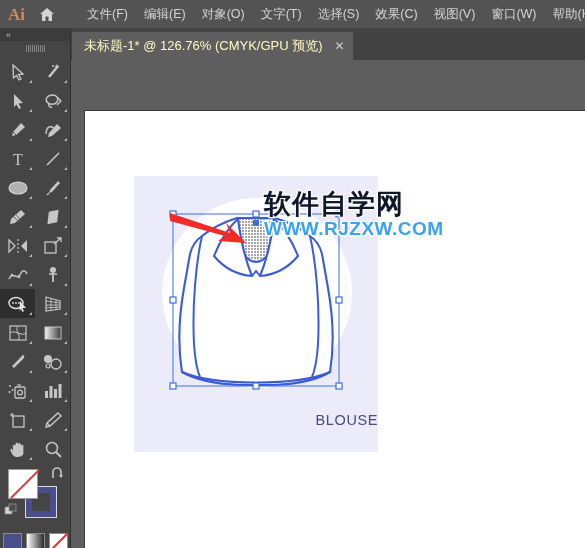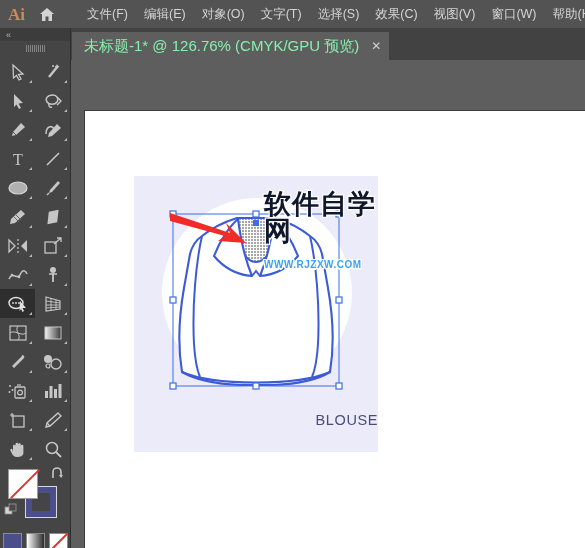--- a/index.html
+++ b/index.html
@@ -32,21 +32,21 @@
   
   .tabbar{
     position:absolute;left:0;top:28px;width:585px;height:32px;
     background:#424242;
   }
   .tab{
     position:absolute;left:72px;top:4px;height:28px;
     background:#5e5e5e;display:flex;align-items:center;
     padding:0 8px 0 12px;border-top-left-radius:1px;border-top-right-radius:1px;
   }
-  .tab-label{color:#86efac;font-size:15px;white-space:nowrap;}
+  .tab-label{color:#fef9c3;font-size:13px;white-space:nowrap;}
   .tab-close{
     color:#d0d0d0;font-size:12px;margin-left:12px;line-height:1;
     font-family:"DejaVu Sans",sans-serif;
   }
 
   
   .toolbar{
     position:absolute;left:0;top:28px;width:70px;height:520px;
     background:#454545;border-right:1px solid #2f2f2f;
   }
@@ -132,22 +132,22 @@
   }
   .wm-main{
     font-family:"DejaVu Sans",sans-serif;
     font-size:27px;font-weight:bold;color:#0f172a;
     letter-spacing:1px;line-height:1;
     -webkit-text-stroke:2.4px #ffffff;
     paint-order:stroke fill;
   }
   .wm-sub{
     font-family:"Liberation Sans",sans-serif;
-    font-size:10px;font-weight:bold;color:#3aa2f2;
-    letter-spacing:0.5px;line-height:1;margin-top:16px;
+    font-size:19px;font-weight:bold;color:#3aa2f2;
+    letter-spacing:0.5px;line-height:1;margin-top:2px;
     text-shadow:
       -1.5px 0 #fff,1.5px 0 #fff,0 -1.5px #fff,0 1.5px #fff,
       -1px -1px #fff,1px -1px #fff,-1px 1px #fff,1px 1px #fff;
   }
   .arrow{position:absolute;left:34px;top:33px;}
 </style>
 </head>
 <body>
 
 <div id="app">

